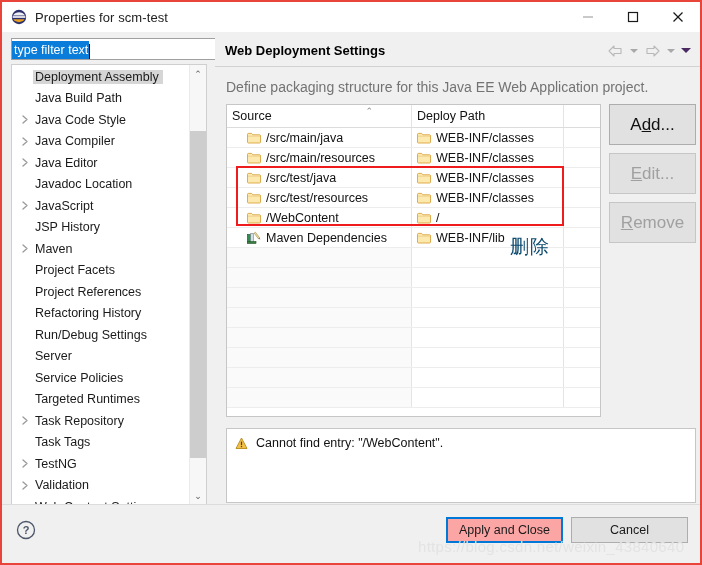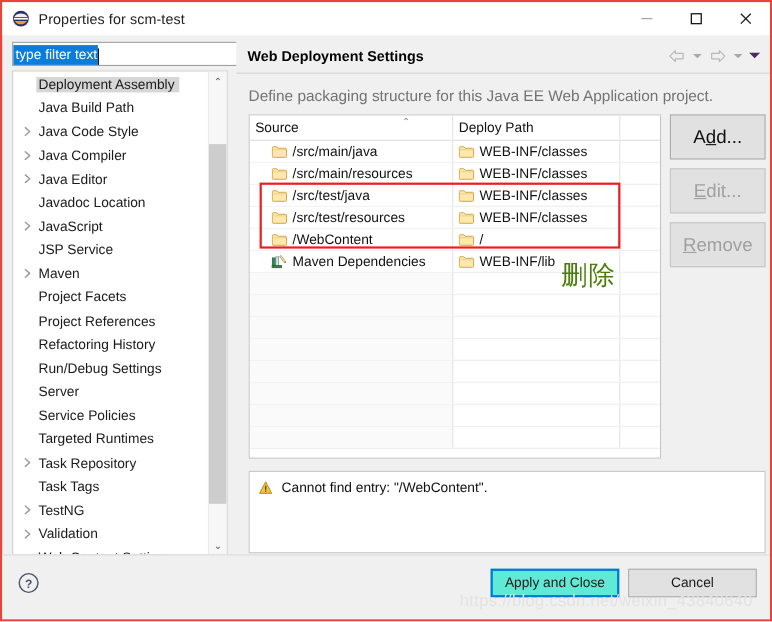--- a/index.html
+++ b/index.html
@@ -255,22 +255,22 @@
     position: absolute;
     left: 234px; top: 164px;
     width: 328px; height: 60px;
     border: 2px solid #ee1c1c;
     box-sizing: border-box;
     pointer-events: none;
   }
   #delete-anno {
     position: absolute;
     left: 508px; top: 232px;
-    color: #4d7c0f;
-    font-size: 24px;
+    color: #0c4a6e;
+    font-size: 19px;
     font-family: "DejaVu Sans", sans-serif;
     letter-spacing: 1px;
     pointer-events: none;
   }
 
   
   #side-buttons {
     position: absolute;
     left: 394px; top: 69px;
     width: 87px;
@@ -326,21 +326,21 @@
     left: 14px; top: 15px;
   }
   #bottom-buttons {
     position: absolute;
     right: 12px; top: 12px;
     display: flex;
     gap: 8px;
   }
   #btn-apply-close {
     width: 117px; height: 26px;
-    background: #5eead4;
+    background: #fca5a5;
     border: 2px solid #0078d7;
     box-sizing: border-box;
     display: flex; align-items: center; justify-content: center;
     font-size: 12.5px;
     cursor: default;
   }
   #btn-cancel {
     width: 117px; height: 26px;
     background: #e1e1e1;
     border: 1px solid #adadad;
@@ -441,21 +441,21 @@
         <div class="tree-item">
           <span class="arrow">
             <svg width="7" height="9" viewBox="0 0 7 9">
               <path d="M1 1 L5 4.5 L1 8" fill="none" stroke="#9a9a9a" stroke-width="1.3" stroke-linecap="round" stroke-linejoin="round"></path>
             </svg>
           </span>
           <span class="tlabel">JavaScript</span>
         </div>
         <div class="tree-item">
           <span class="arrow"></span>
-          <span class="tlabel">JSP Service</span>
+          <span class="tlabel">JSP History</span>
         </div>
         <div class="tree-item">
           <span class="arrow">
             <svg width="7" height="9" viewBox="0 0 7 9">
               <path d="M1 1 L5 4.5 L1 8" fill="none" stroke="#9a9a9a" stroke-width="1.3" stroke-linecap="round" stroke-linejoin="round"></path>
             </svg>
           </span>
           <span class="tlabel">Maven</span>
         </div>
         <div class="tree-item">

